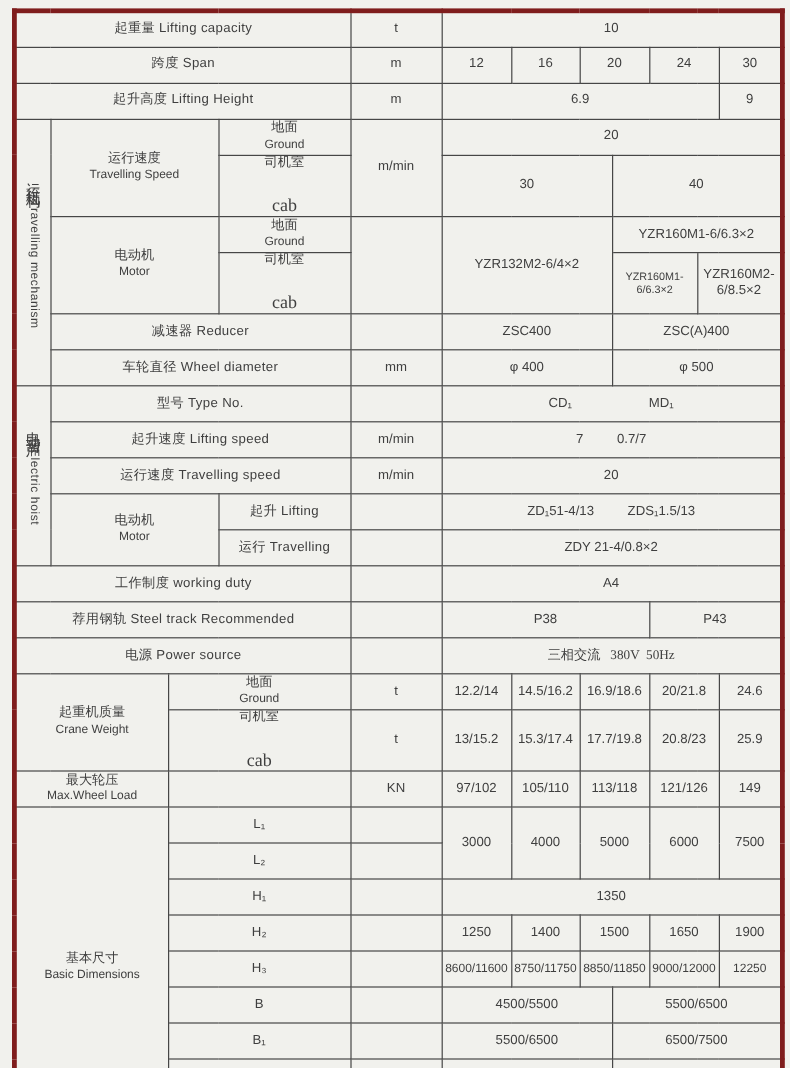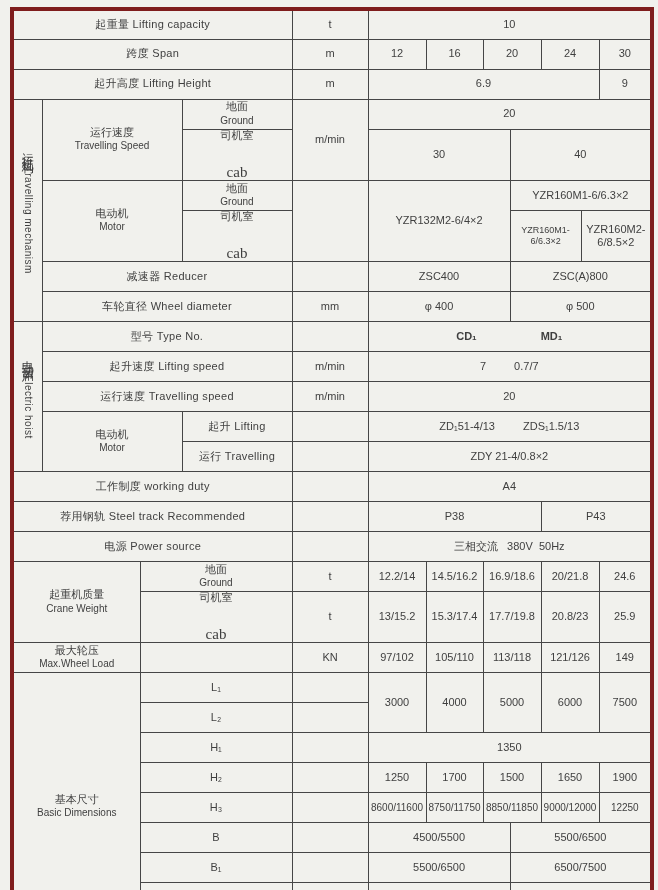--- a/index.html
+++ b/index.html
@@ -37,23 +37,23 @@
   .vtext{
     writing-mode:vertical-rl;
     text-orientation:mixed;
     display:inline-block;
     line-height:1;
   }
   .vtext .vcn{font-size:12px;letter-spacing:3px;}
   .vtext .ven{font-size:10px;margin-top:9px;letter-spacing:0.5px;}
   .pair{display:flex;justify-content:center;align-items:center;}
   .gap28{gap:28px;}
-  .gap40{gap:64px;font-weight:bold;}
+  .gap40{gap:64px;}
   .gap46{gap:28px;}
-  .pre{white-space:pre;}
+  .pre{white-space:pre;font-family:Liberation Serif, serif;}
   .val{font-size:11px;}
 </style>
 </head>
 <body>
 
 <table class="spec">
   <colgroup>
     <col style="width:30px">
       <col style="width:98px">
       <col style="width:42px">
@@ -140,21 +140,21 @@
       <div class="cab-en">cab</div>
     </td>
     <td colspan="2" class="val" style="font-size:9px;padding:0;">YZR160M1-6/6.3×2</td>
     <td colspan="2" class="val" style="font-size:11px;padding:0;">YZR160M2-6/8.5×2</td>
   </tr>
 
   <tr class="r">
     <td colspan="3" class="cn-en">减速器 Reducer</td>
     <td></td>
     <td colspan="3" class="val">ZSC400</td>
-    <td colspan="4" class="val">ZSC(A)800</td>
+    <td colspan="4" class="val">ZSC(A)400</td>
   </tr>
 
   <tr class="r">
     <td colspan="3" class="cn-en">车轮直径 Wheel diameter</td>
     <td>mm</td>
     <td colspan="3" class="val">φ 400</td>
     <td colspan="4" class="val">φ 500</td>
   </tr>
 
   <tr class="r">
@@ -297,21 +297,21 @@
   <tr class="r">
     <td colspan="2" class="val">H₁</td>
     <td></td>
     <td colspan="7" class="val">1350</td>
   </tr>
 
   <tr class="r">
     <td colspan="2" class="val">H₂</td>
     <td></td>
     <td class="val">1250</td>
-    <td class="val">1700</td>
+    <td class="val">1400</td>
     <td colspan="2" class="val">1500</td>
     <td colspan="2" class="val">1650</td>
     <td class="val">1900</td>
   </tr>
 
   <tr class="r">
     <td colspan="2" class="val">H₃</td>
     <td></td>
     <td class="val" style="font-size:10px;padding:0;">8600/11600</td>
     <td class="val" style="font-size:10px;padding:0;">8750/11750</td>

